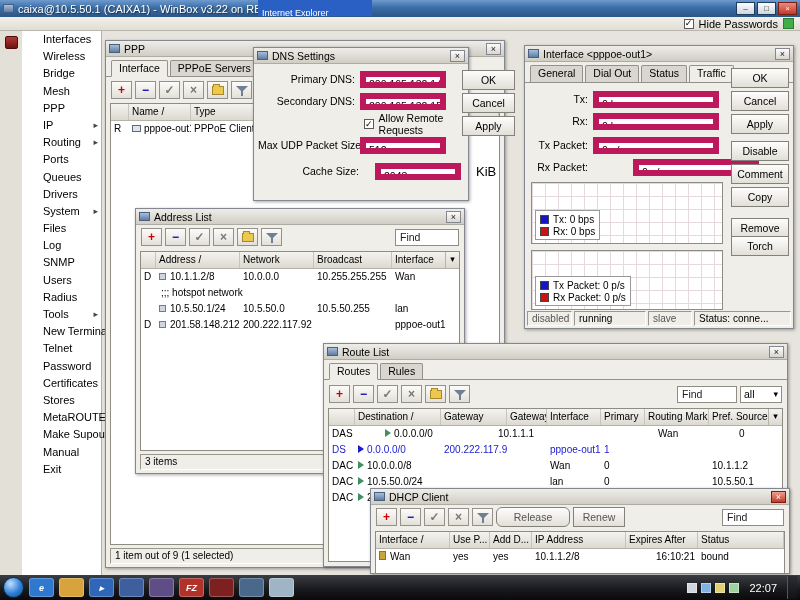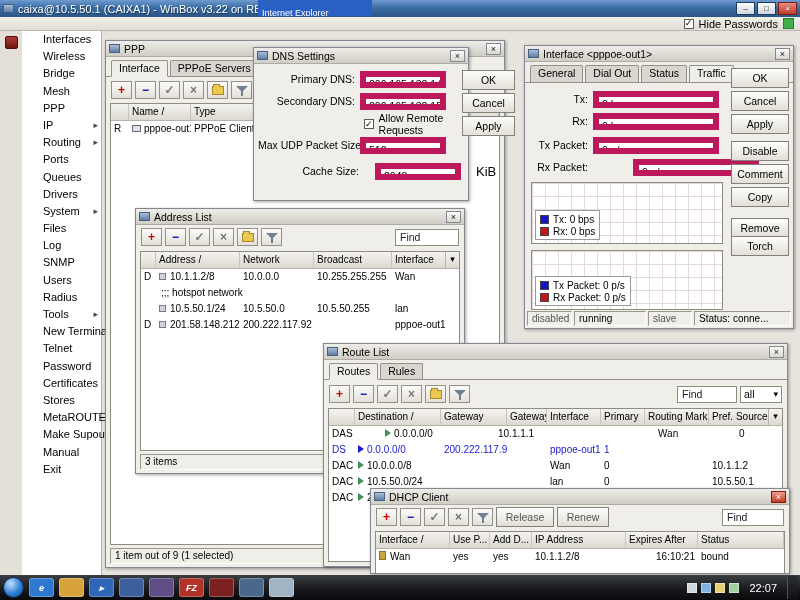--- a/index.html
+++ b/index.html
@@ -423,21 +423,21 @@
     <span class="wclose red">×</span>
   </div>
   <div class="tbar" style="top:16px;">
     <span class="tbtn g-add">+</span>
     <span class="tbtn g-rem">−</span>
     <span class="tbtn g-en">✓</span>
     <span class="tbtn g-dis">×</span>
     <span class="tbtn">
         <span class="funnel"></span>
       </span>
-    <span class="btn" style="width:58px;color:#555;">Release</span>
+    <span class="btn" style="width:74px;color:#555;border-radius:6px;">Release</span>
     <span class="btn" style="width:52px;color:#555;">Renew</span>
     <span class="findbox" style="width:62px;">Find</span>
   </div>
   <div class="table" style="left:4px;top:42px;right:4px;bottom:0;border-bottom:none;">
     <div class="thead" style="grid-template-columns:74px 40px 42px 94px 72px 1fr;">
       <div>Interface /</div>
       <div>Use P...</div>
       <div>Add D...</div>
       <div>IP Address</div>
       <div>Expires After</div>

